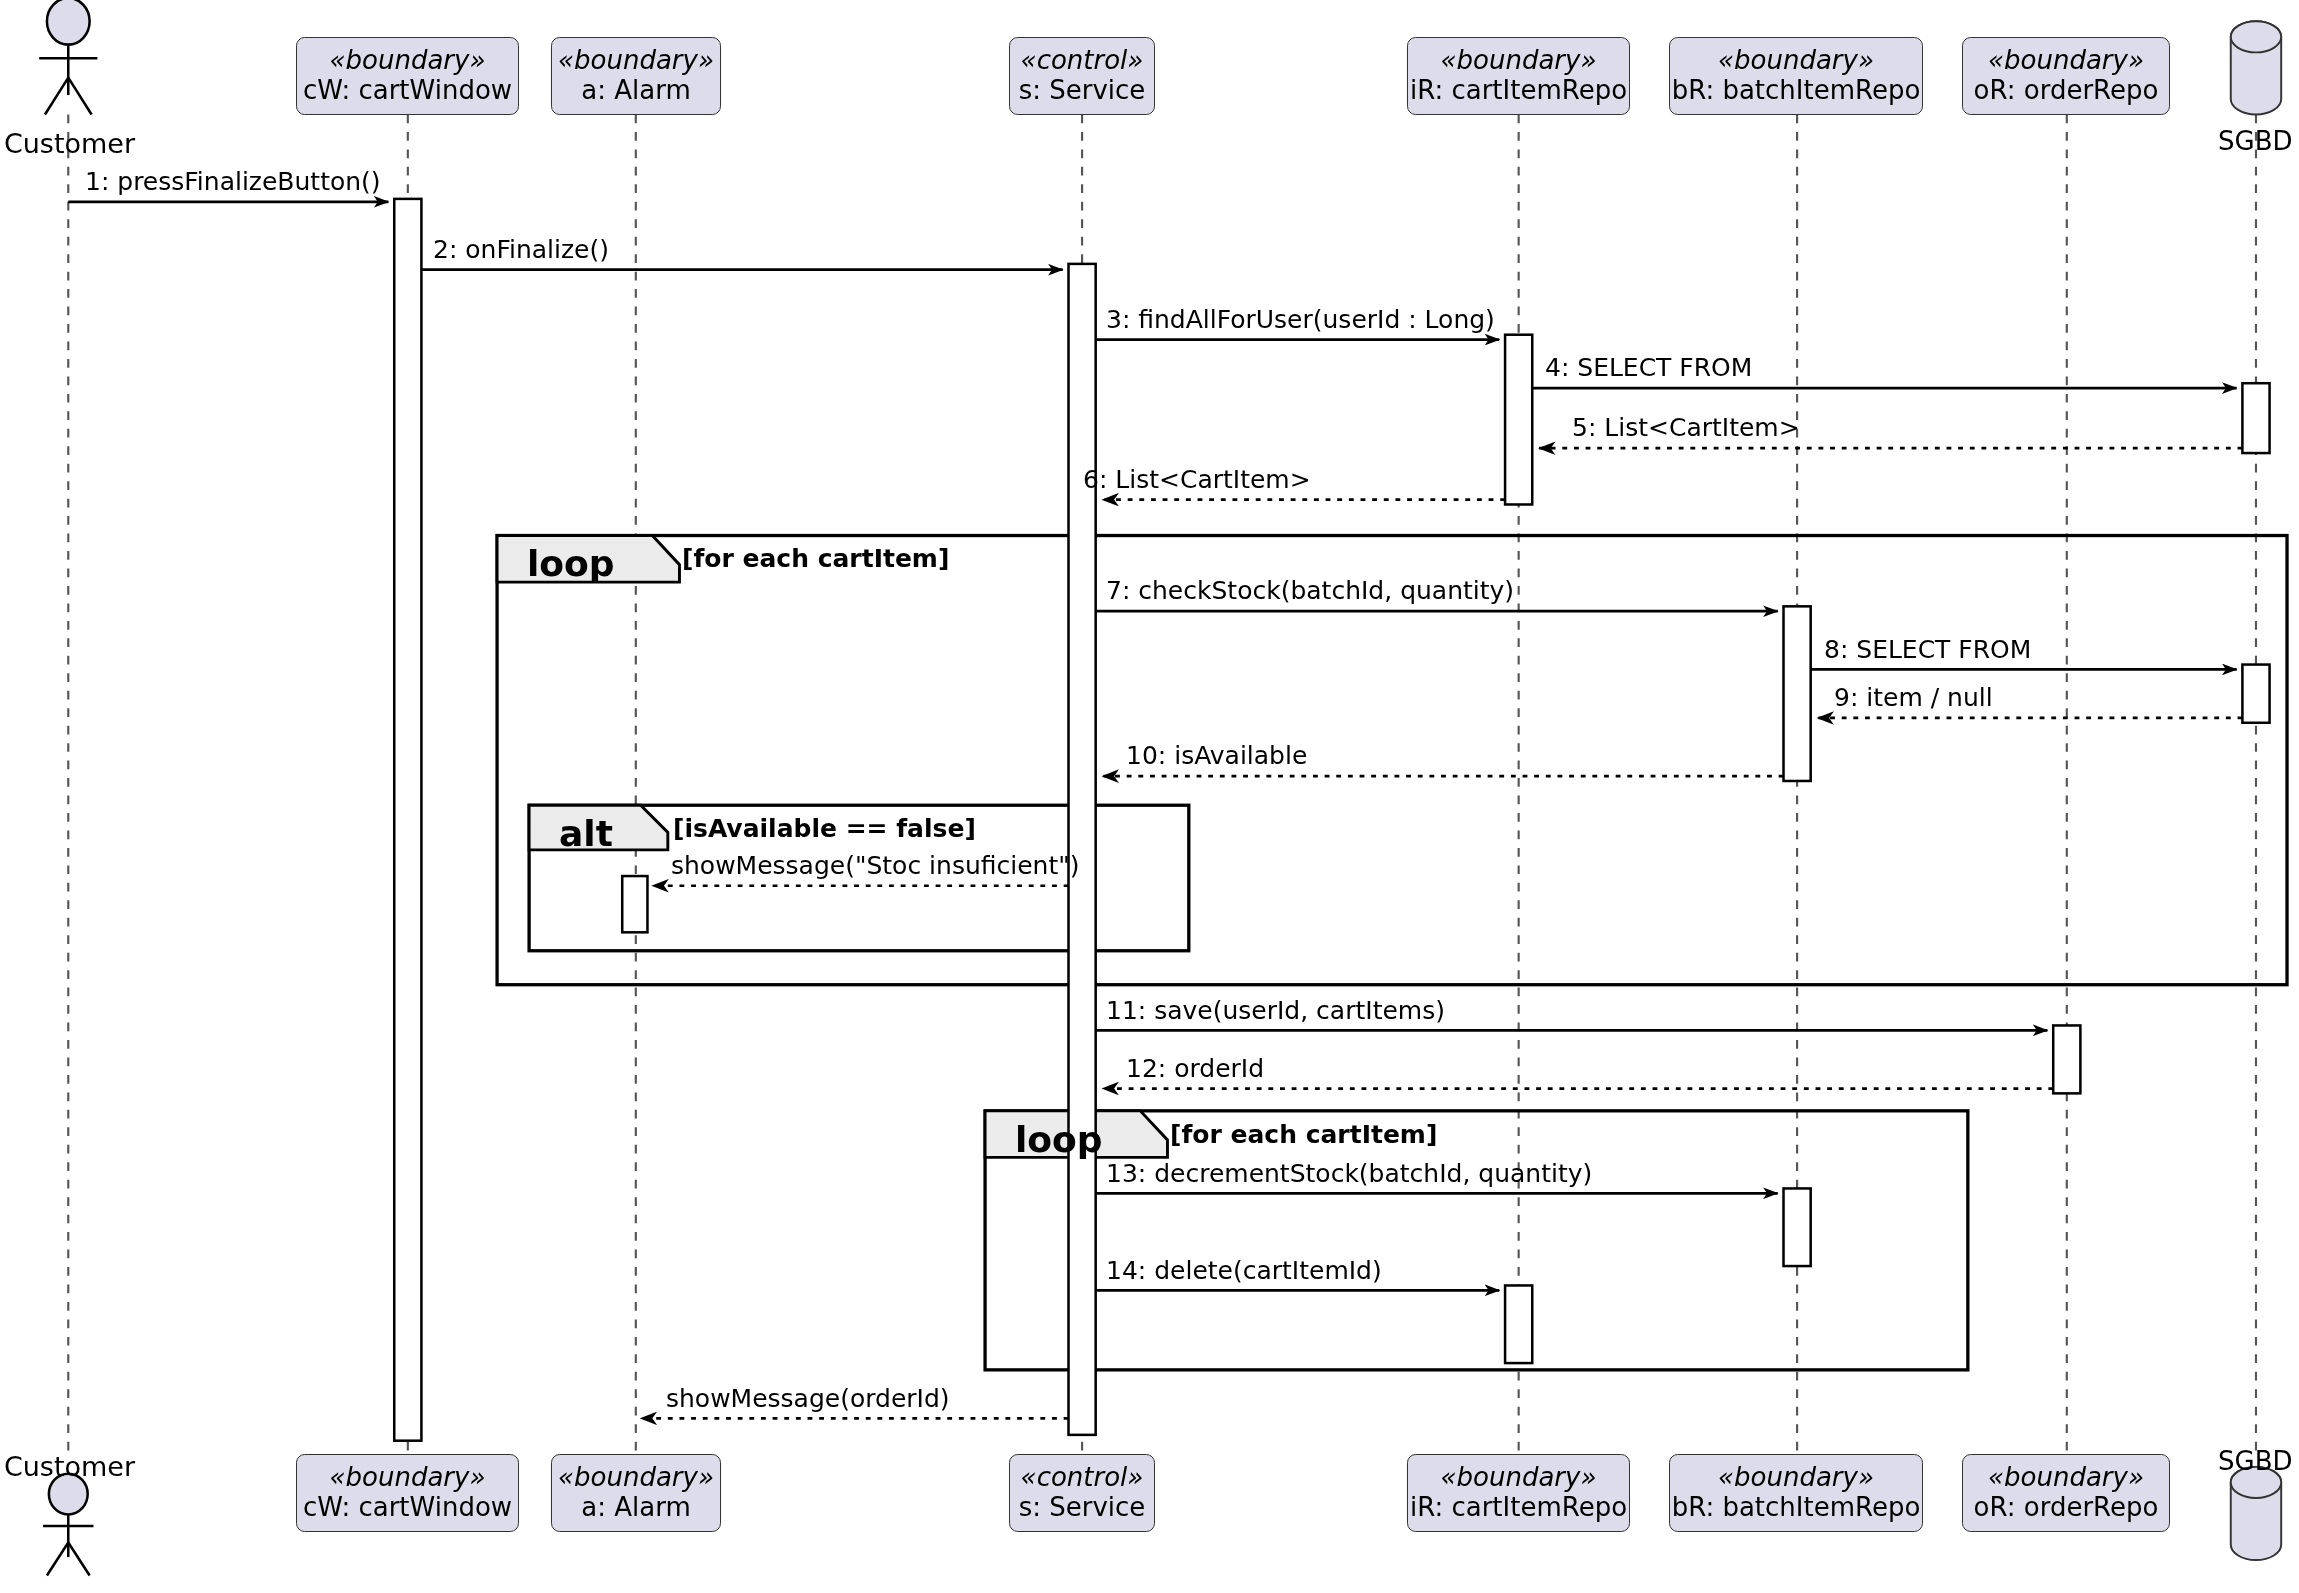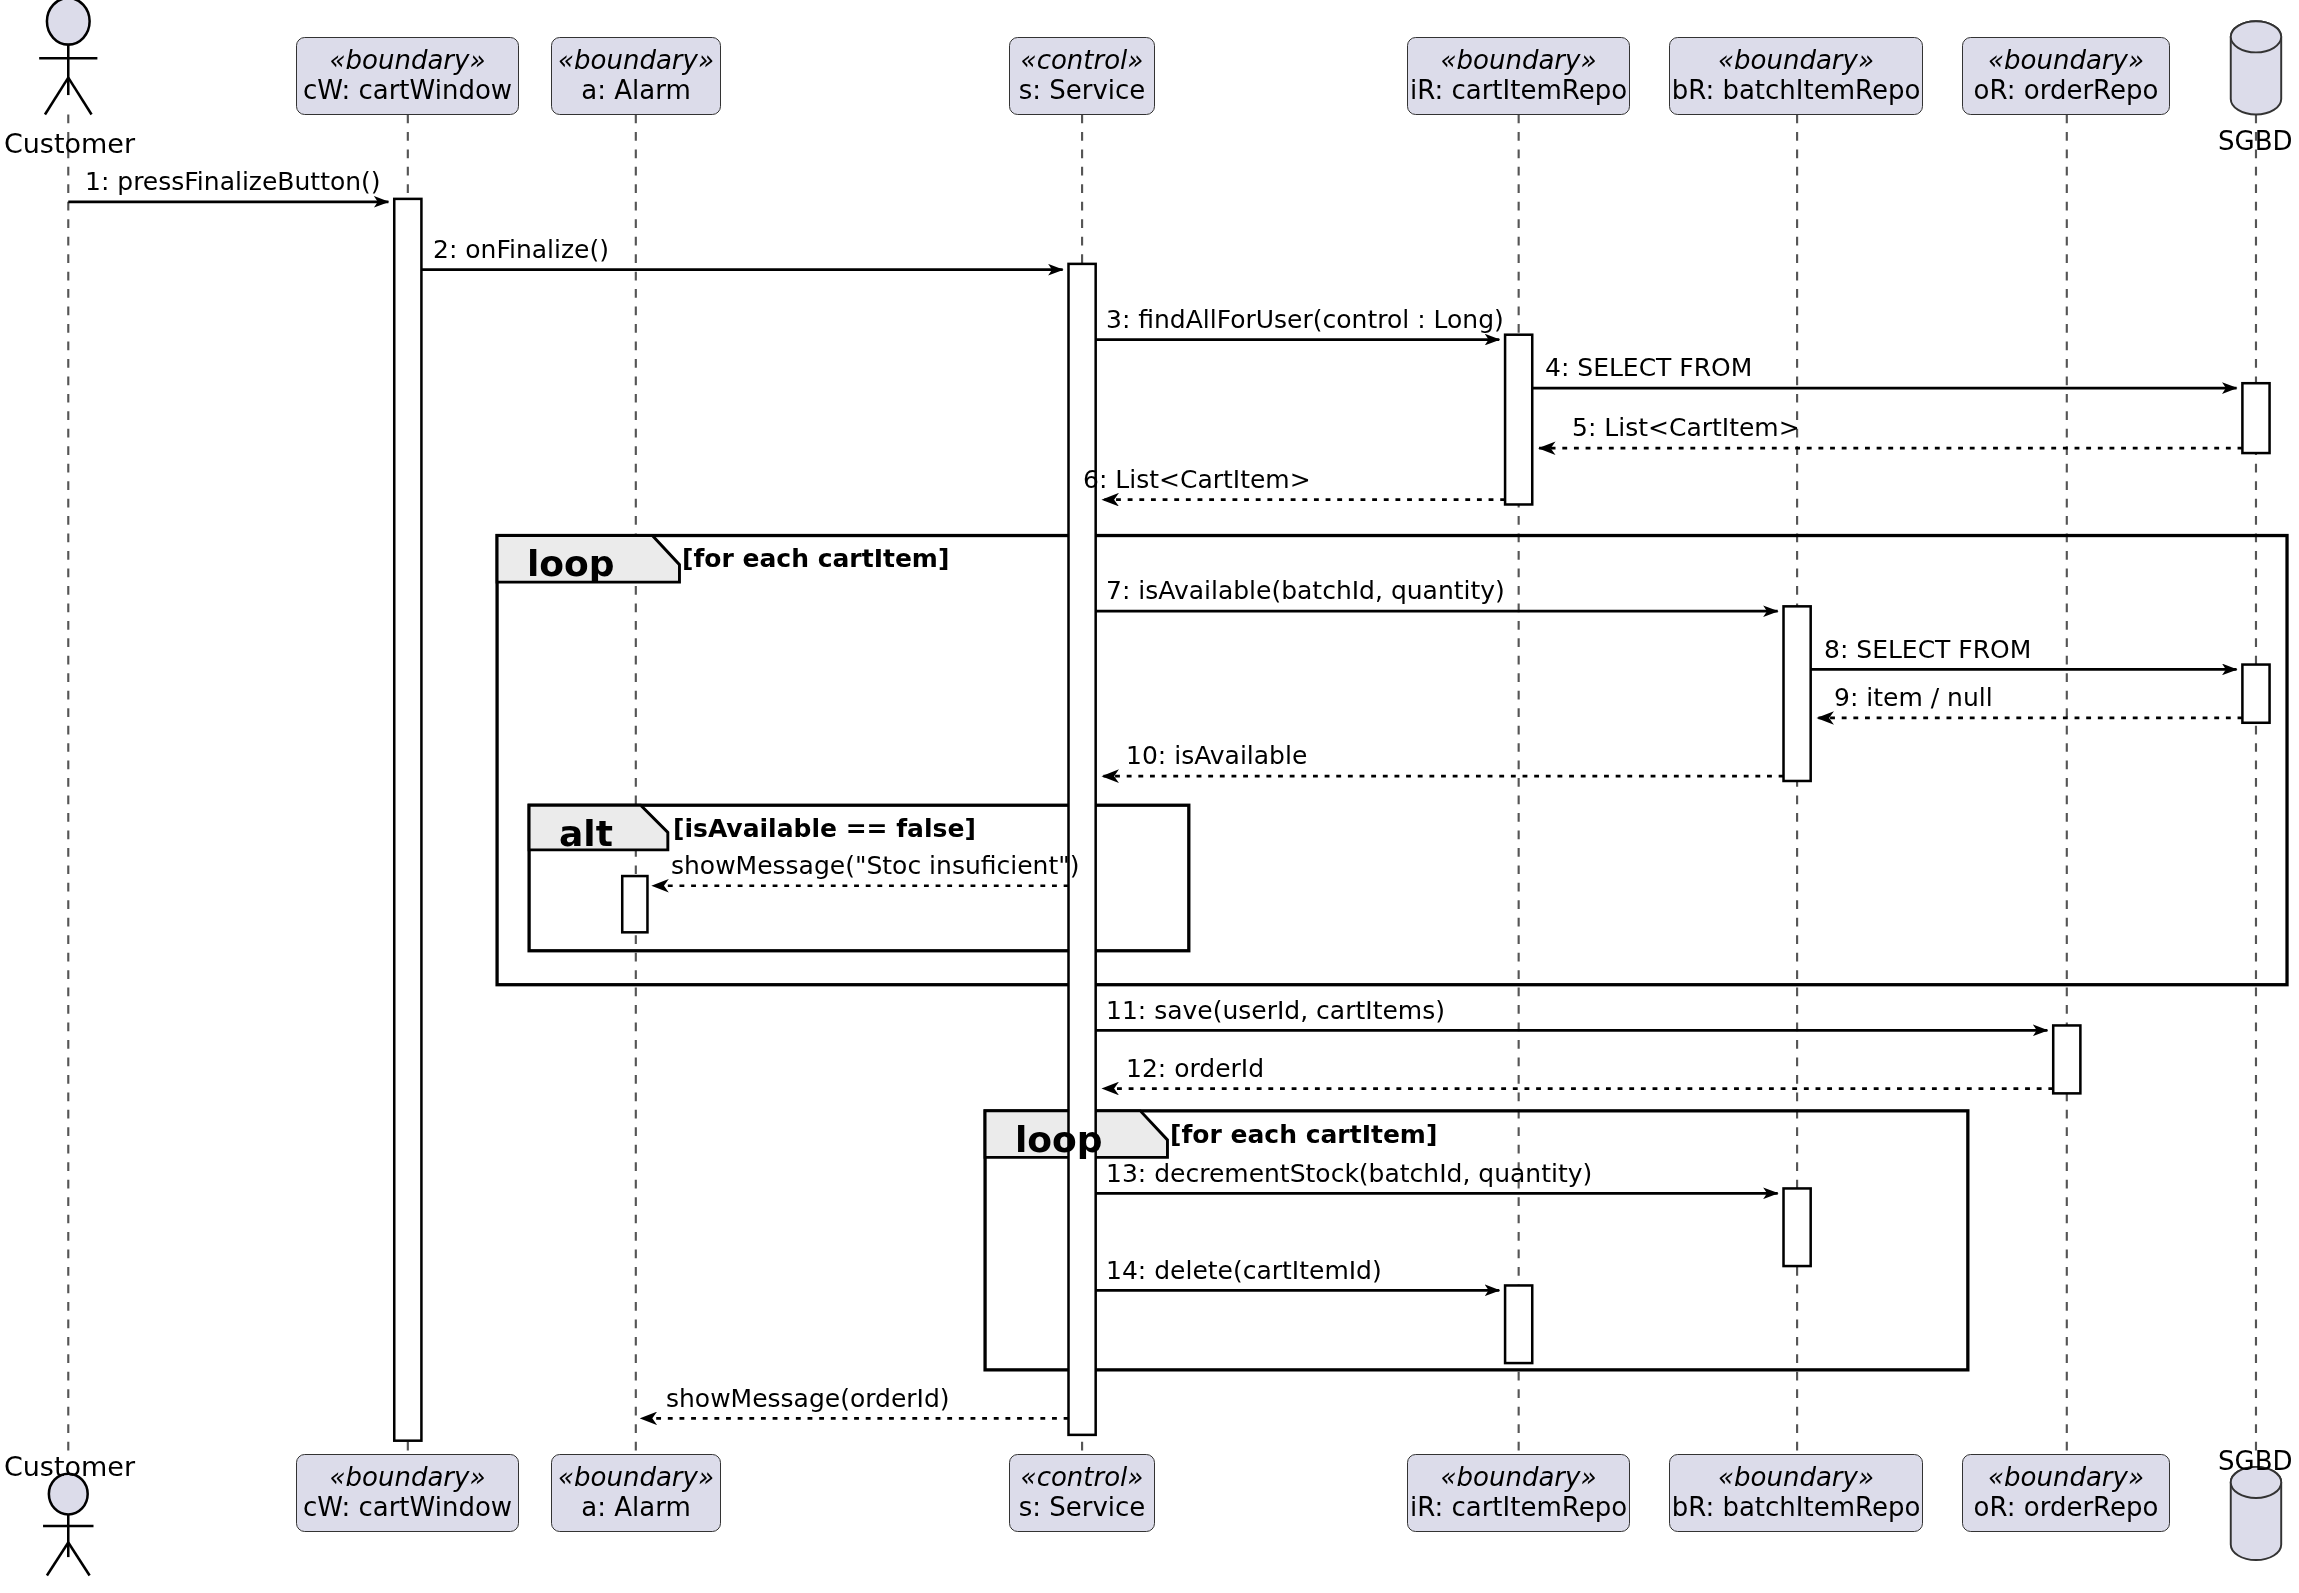--- a/index.html
+++ b/index.html
@@ -169,25 +169,25 @@
   <div class="lfbox" style="left:1962px;top:1454px;width:208px;height:78px;">
     <div class="stereo">«boundary»</div>
     <div class="iname">oR: orderRepo</div>
   </div>
 
   <div class="actor-label" style="left:3.9px;top:1451px;">Customer</div>
   <div class="db-label" style="left:2218px;top:1446px;">SGBD</div>
 
   <div class="msg" style="left:85px;top:167px;">1: pressFinalizeButton()</div>
   <div class="msg" style="left:433px;top:235px;">2: onFinalize()</div>
-  <div class="msg" style="left:1106px;top:305px;">3: findAllForUser(control : Long)</div>
+  <div class="msg" style="left:1106px;top:305px;">3: findAllForUser(userId : Long)</div>
   <div class="msg" style="left:1545px;top:353px;">4: SELECT FROM</div>
   <div class="msg" style="left:1572px;top:413px;">5: List&lt;CartItem&gt;</div>
   <div class="msg" style="left:1083px;top:465px;">6: List&lt;CartItem&gt;</div>
-  <div class="msg" style="left:1106px;top:576px;">7: isAvailable(batchId, quantity)</div>
+  <div class="msg" style="left:1106px;top:576px;">7: checkStock(batchId, quantity)</div>
   <div class="msg" style="left:1824px;top:635px;">8: SELECT FROM</div>
   <div class="msg" style="left:1834px;top:683px;">9: item / null</div>
   <div class="msg" style="left:1126px;top:741px;">10: isAvailable</div>
   <div class="msg" style="left:671px;top:851px;">showMessage("Stoc insuficient")</div>
   <div class="msg" style="left:1106px;top:996px;">11: save(userId, cartItems)</div>
   <div class="msg" style="left:1126px;top:1054px;">12: orderId</div>
   <div class="msg" style="left:1106px;top:1159px;">13: decrementStock(batchId, quantity)</div>
   <div class="msg" style="left:1106px;top:1256px;">14: delete(cartItemId)</div>
   <div class="msg" style="left:666px;top:1384px;">showMessage(orderId)</div>
 

